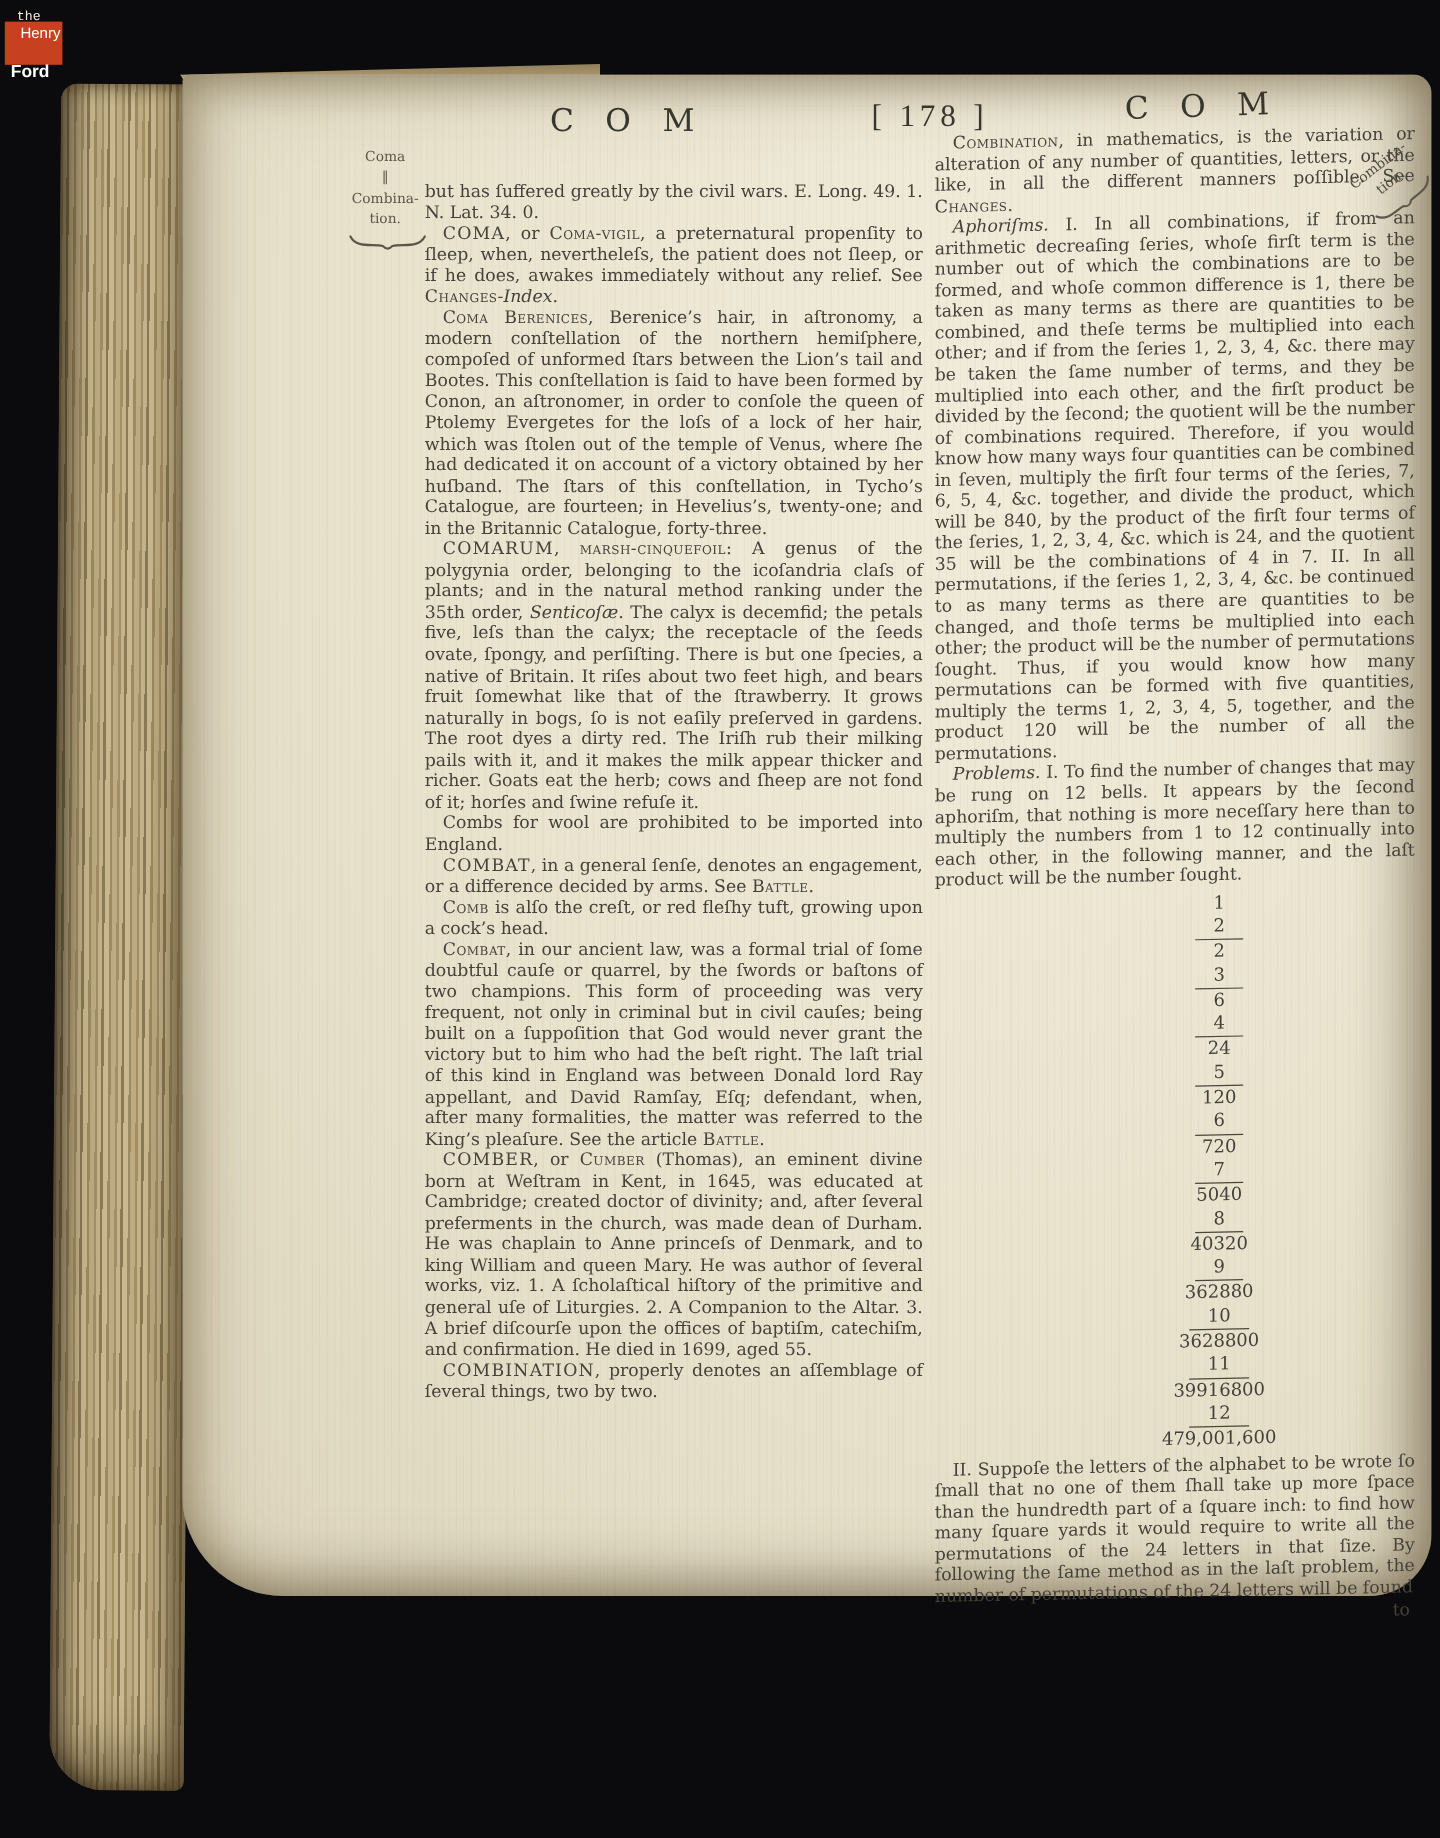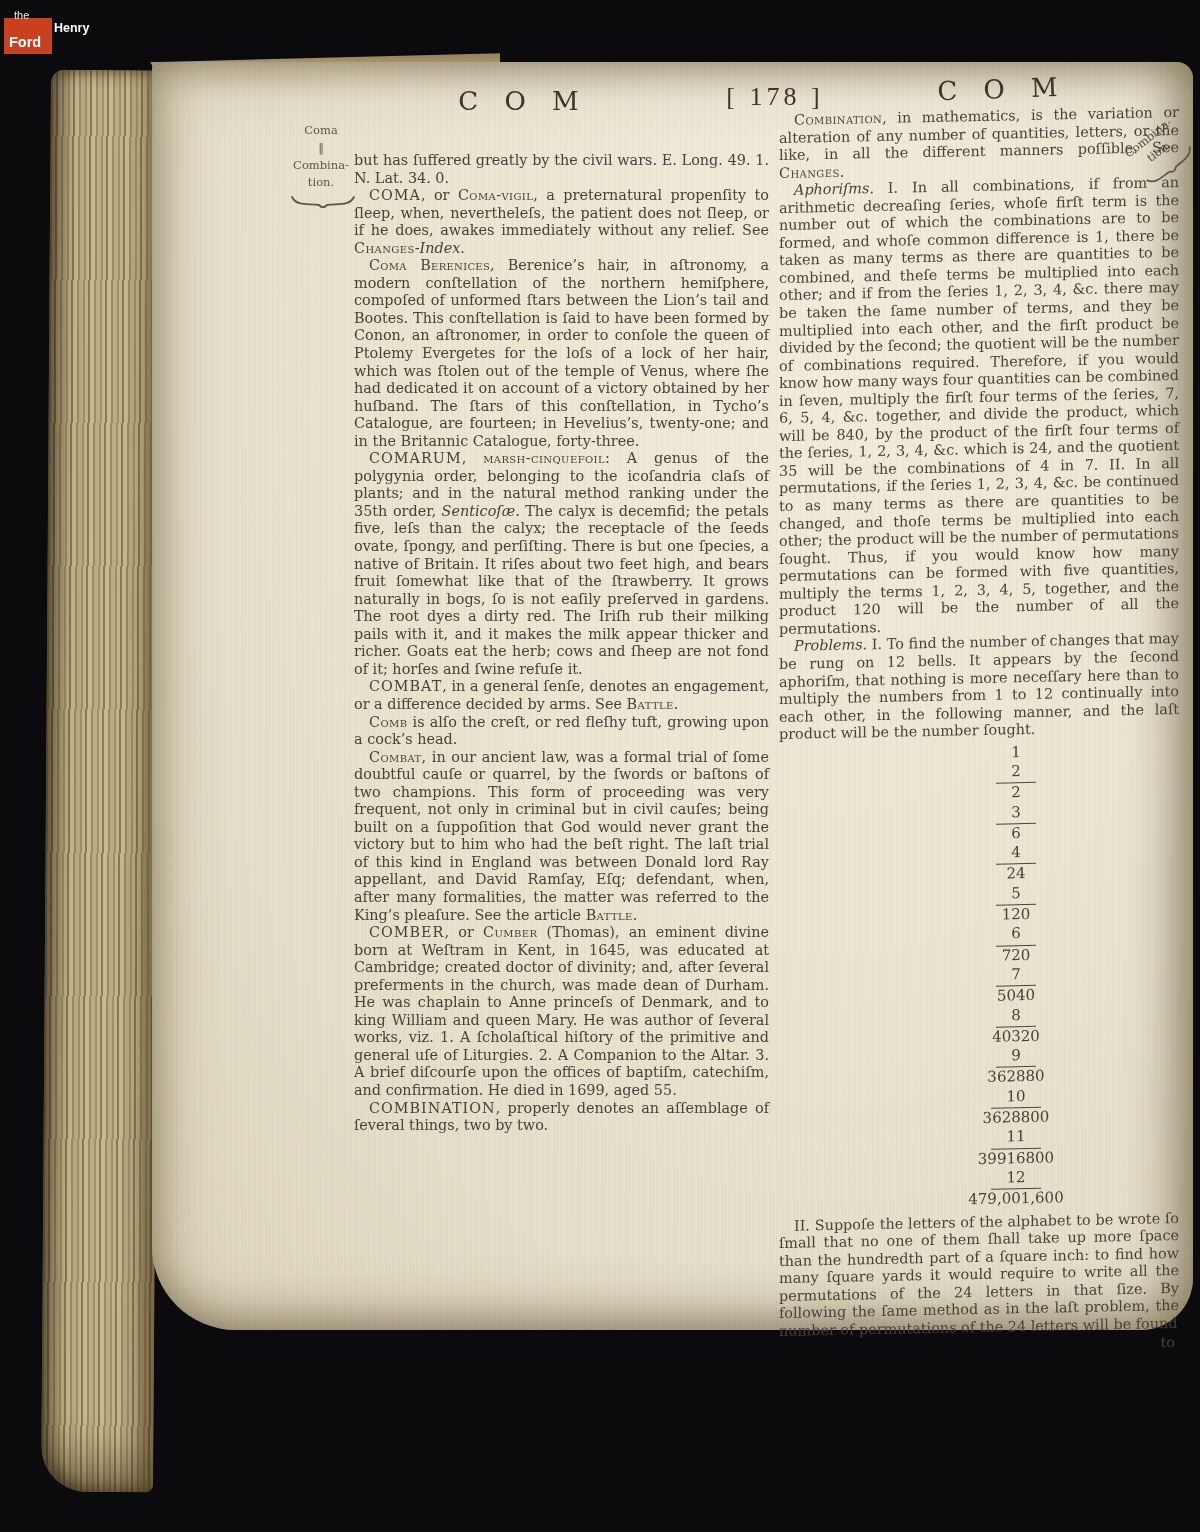--- a/index.html
+++ b/index.html
@@ -64,24 +64,24 @@
   .s-caps{letter-spacing:1px;}
   
   .fact-table{width:250px;margin:4px 0 4px 112px;text-align:center;font-size:15px;color:#44403a;}
   .fact-row{display:block;line-height:19.3px;}
   .fact-row.rule b{display:inline-block;font-weight:normal;border-bottom:1.4px solid #4a463c;padding:0 15px 1px;}
   .catchword{text-align:right;padding-right:4px;margin-top:2px;}
   
   .logo{position:absolute;left:0;top:8px;width:70px;height:60px;z-index:10;
         font-family:"Liberation Sans","DejaVu Sans",sans-serif;}
   .logo-box{position:absolute;left:4px;top:10px;width:48px;height:36px;background:#c7401f;}
-  .logo-the{position:absolute;left:14px;top:1px;font-family:Liberation Sans, sans-serif;
+  .logo-the{position:absolute;left:14px;top:1px;font-family:Liberation Mono, monospace;
             font-size:11px;color:#f5ece2;}
-  .logo-henry{position:absolute;left:17px;top:13px;font-weight:bold;font-size:12.5px;color:#fff;margin-left:37px;}
-  .logo-ford{position:absolute;left:9px;top:26px;font-weight:bold;font-size:14.5px;color:#fff;}
+  .logo-henry{position:absolute;left:17px;top:13px;font-weight:normal;font-size:12.5px;color:#fff;}
+  .logo-ford{position:absolute;left:9px;top:44px;font-weight:bold;font-size:14.5px;color:#fff;}
 </style>
 </head>
 <body>
 
 <div class="logo">
   <div class="logo-box"></div>
   <span class="logo-the">the</span>
   <span class="logo-henry">Henry</span>
   <span class="logo-ford">Ford</span>
 </div>
@@ -115,20 +115,21 @@
     <svg class="brace" width="58" height="14" viewBox="0 0 58 14">
       <path d="M2 3 C7 12, 18 9, 25 10 C28 13, 30 13, 33 10 C40 9, 51 12, 56 3"></path>
     </svg>
   </div>
 
   <div class="col col-left">
       <p class="para noindent"><span class="s-n">but has ſuffered greatly by the civil wars. E. Long. 49. 1. N. Lat. 34. 0.</span></p>
       <p class="para"><span class="s-caps">COMA</span><span class="s-n">, or </span><span class="s-sc">Coma-vigil</span><span class="s-n">, a preternatural propenſity to ſleep, when, nevertheleſs, the patient does not ſleep, or if he does, awakes immediately without any relief. See </span><span class="s-sc">Changes</span><span class="s-i">-Index</span><span class="s-n">.</span></p>
       <p class="para"><span class="s-isc">Coma Berenices</span><span class="s-n">, Berenice’s hair, in aſtronomy, a modern conſtellation of the northern hemiſphere, compoſed of unformed ſtars between the Lion’s tail and Bootes. This conſtellation is ſaid to have been formed by Conon, an aſtronomer, in order to conſole the queen of Ptolemy Evergetes for the loſs of a lock of her hair, which was ſtolen out of the temple of Venus, where ſhe had dedicated it on account of a victory obtained by her huſband. The ſtars of this conſtellation, in Tycho’s Catalogue, are fourteen; in Hevelius’s, twenty-one; and in the Britannic Catalogue, forty-three.</span></p>
       <p class="para"><span class="s-caps">COMARUM</span><span class="s-n">, </span><span class="s-sc">marsh-cinquefoil</span><span class="s-n">: A genus of the polygynia order, belonging to the icoſandria claſs of plants; and in the natural method ranking under the 35th order, </span><span class="s-i">Senticoſæ</span><span class="s-n">. The calyx is decemfid; the petals five, leſs than the calyx; the receptacle of the ſeeds ovate, ſpongy, and perſiſting. There is but one ſpecies, a native of Britain. It riſes about two feet high, and bears fruit ſomewhat like that of the ſtrawberry. It grows naturally in bogs, ſo is not eaſily preſerved in gardens. The root dyes a dirty red. The Iriſh rub their milking pails with it, and it makes the milk appear thicker and richer. Goats eat the herb; cows and ſheep are not fond of it; horſes and ſwine refuſe it.</span></p>
+      <p class="para"><span class="s-n">Combs for wool are prohibited to be imported into England.</span></p>
       <p class="para"><span class="s-caps">COMBAT</span><span class="s-n">, in a general ſenſe, denotes an engagement, or a difference decided by arms. See </span><span class="s-sc">Battle</span><span class="s-n">.</span></p>
       <p class="para"><span class="s-sc">Comb</span><span class="s-n"> is alſo the creſt, or red fleſhy tuft, growing upon a cock’s head.</span></p>
       <p class="para"><span class="s-sc">Combat</span><span class="s-n">, in our ancient law, was a formal trial of ſome doubtful cauſe or quarrel, by the ſwords or baſtons of two champions. This form of proceeding was very frequent, not only in criminal but in civil cauſes; being built on a ſuppoſition that God would never grant the victory but to him who had the beſt right. The laſt trial of this kind in England was between Donald lord Ray appellant, and David Ramſay, Eſq; defendant, when, after many formalities, the matter was referred to the King’s pleaſure. See the article </span><span class="s-sc">Battle</span><span class="s-n">.</span></p>
       <p class="para"><span class="s-caps">COMBER</span><span class="s-n">, or </span><span class="s-sc">Cumber</span><span class="s-n"> (Thomas), an eminent divine born at Weſtram in Kent, in 1645, was educated at Cambridge; created doctor of divinity; and, after ſeveral preferments in the church, was made dean of Durham. He was chaplain to Anne princeſs of Denmark, and to king William and queen Mary. He was author of ſeveral works, viz. 1. A ſcholaſtical hiſtory of the primitive and general uſe of Liturgies. 2. A Companion to the Altar. 3. A brief diſcourſe upon the offices of baptiſm, catechiſm, and confirmation. He died in 1699, aged 55.</span></p>
       <p class="para"><span class="s-caps">COMBINATION</span><span class="s-n">, properly denotes an aſſemblage of ſeveral things, two by two.</span></p>
     </div>
 
   <div class="col col-right">
     <div>
         <p class="para"><span class="s-sc">Combination</span><span class="s-n">, in mathematics, is the variation or alteration of any number of quantities, letters, or the like, in all the different manners poſſible. See </span><span class="s-sc">Changes</span><span class="s-n">.</span></p>

